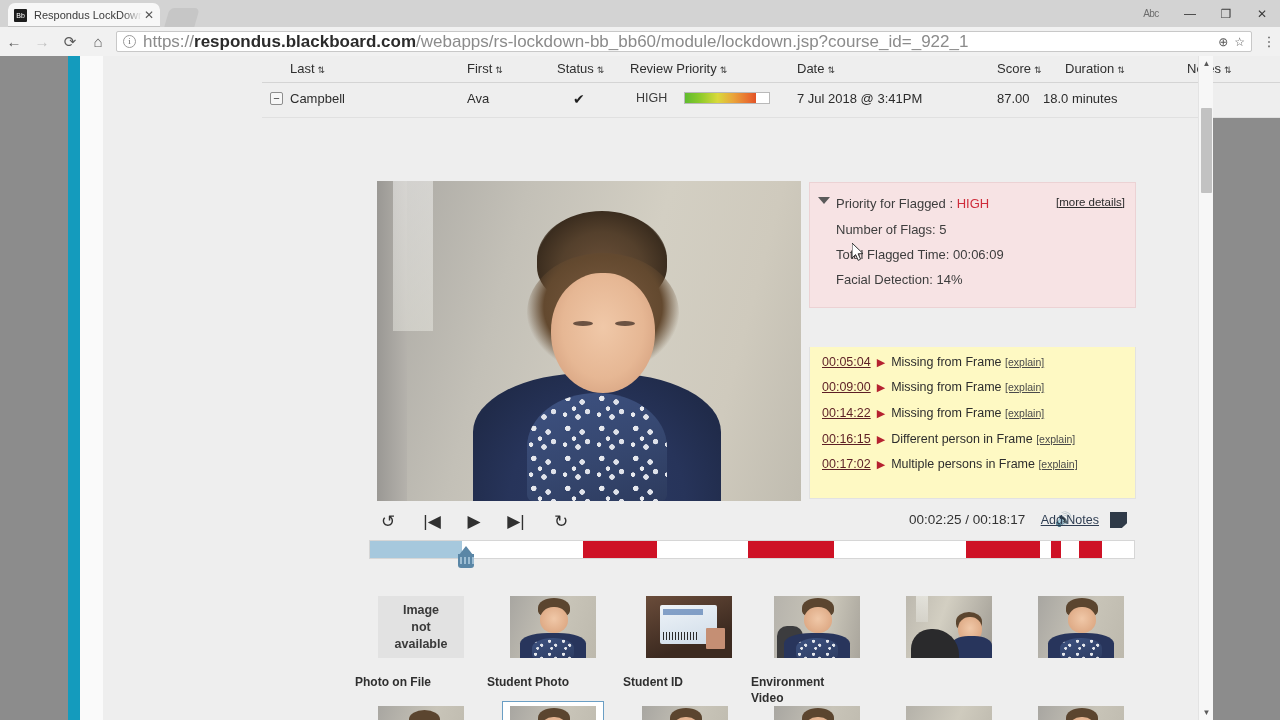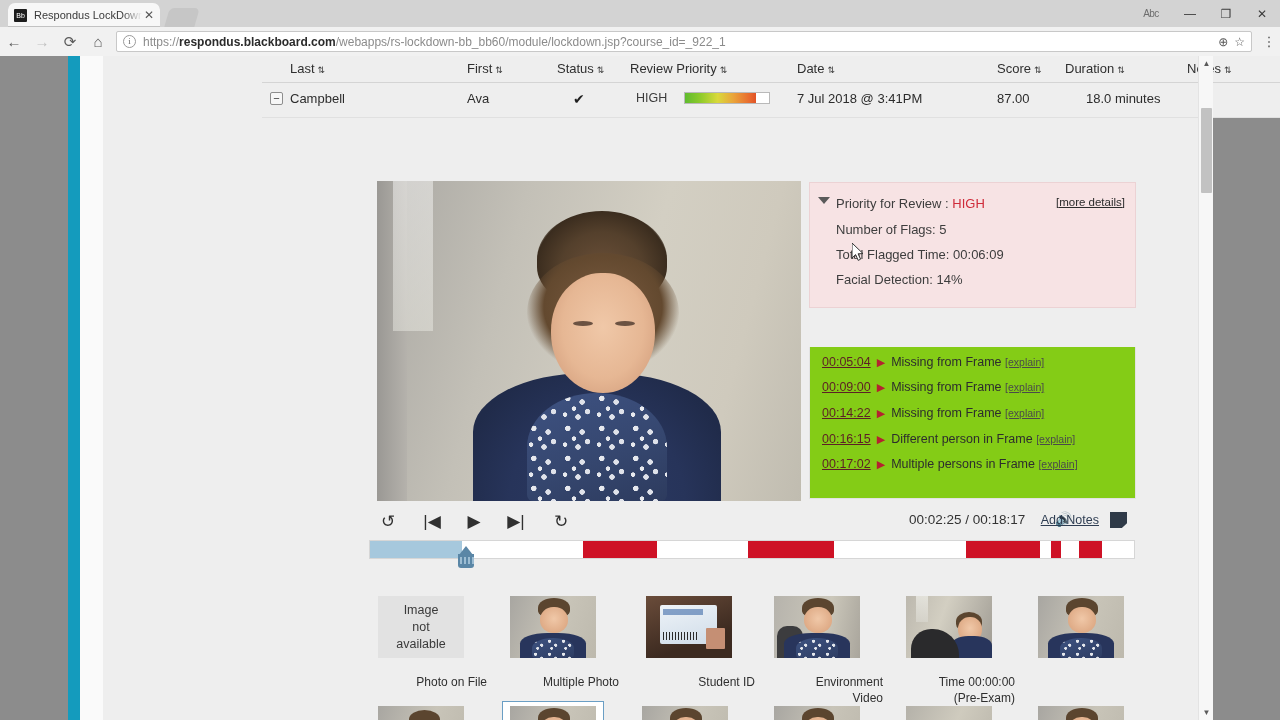--- a/index.html
+++ b/index.html
@@ -64,21 +64,21 @@
   .omnibox {
     flex: 1; height: 21px; margin: 0 6px 0 4px; background: #fff;
     border: 1px solid #c8c8c8; border-radius: 2px;
     display: flex; align-items: center; padding: 0 6px;
   }
   .omni-info {
     width: 13px; height: 13px; border: 1px solid #9a9a9a; border-radius: 50%;
     font-size: 9px; line-height: 11px; text-align: center; color: #6a6a6a;
     flex: none; font-family: "Liberation Serif", serif;
   }
-  .url { font-size: 12px; margin-left: 7px; color: #8b8b8b; white-space: nowrap; flex:1;}
+  .url { font-size: 17px; margin-left: 7px; color: #8b8b8b; white-space: nowrap; flex:1;}
   .url b { color: #2b2b2b; font-weight: 700; }
   .omni-ico { font-size: 12px; color: #5a5a5a; margin-left: 6px; }
   .menu-dots { width: 22px; text-align: center; font-size: 13px; color: #4a4a4a; }
 
   
   .viewport {
     position: absolute; left: 0; top: 56px; width: 1280px; height: 664px;
     background: #8c8c8c; overflow: hidden;
   }
   .leftgray { position:absolute; left:0; top:0; width:68px; height:664px; background:#8c8c8c;}
@@ -195,21 +195,21 @@
     padding-left:14px; gap:10px;
   }
   .showbar span { font-size:11.5px; color:#3b3b3b; }
   .cbx { width:11px;height:11px;border:1px solid #8c8c8c;background:#fdfdfd;display:inline-block;
     position:relative; vertical-align:-1px; }
   .cbx.on:after{ content:"✔"; position:absolute; left:0; top:-3px; font-size:10px; color:#1f1f1f;}
   .cbx-lbl { margin-left:5px; font-weight:bold; font-size:11.5px; color:#2e2e2e;}
 
   .flaglist {
     position:absolute; left:706px; top:291px; width:327px; height:152px;
-    background:#84cc16; border:1px solid #e2e2e2; border-top:none; overflow:hidden;
+    background:#fef9c3; border:1px solid #e2e2e2; border-top:none; overflow:hidden;
   }
   .flagrow { position:absolute; left:12px; height:22px; white-space:nowrap; font-size:12.5px;}
   .ftime { color:#5d1f25; text-decoration:underline; }
   .fplay { color:#b52230; font-size:11px; margin:0 6px; }
   .ftxt { color:#2d2d2d; }
   .fexp { color:#4a4a4a; font-size:10.5px; }
   .fexp u { text-decoration:underline; }
 
   
   .controls {
@@ -246,21 +246,21 @@
   }
   .tl-head:after{
     content:""; position:absolute; left:3px; top:2px; width:16px; height:14px;
     background:#5a86a6; border-radius:0 0 3px 3px;
     background-image:repeating-linear-gradient(to right,#9dbdd3 0 2px,transparent 2px 4px);
     background-size:auto 7px; background-repeat:no-repeat; background-position:2px 3px;
   }
 
   
   .thumbs { position:absolute; left:266px; top:540px; width:780px; }
-  .tcell { position:absolute; width:132px; text-align:right; }
+  .tcell { position:absolute; width:132px; text-align:left;font-weight:bold; }
   .timg { width:86px; height:62px; margin:0 auto; overflow:hidden; position:relative;
     background:#b9b6ae; }
   .tlabel { font-size:12px; color:#2f2f2f; margin-top:16px; line-height:16px;}
   .tna {
     width:86px;height:62px;margin:0 auto;background:#e2e2e2;color:#3a3a3a;
     font-size:12.5px;line-height:17px;display:flex;align-items:center;justify-content:center;
     flex-direction:column;
   }
   .sel-box { position:absolute; width:102px; height:72px; border:1px solid #6a9ec4; background:#fff; }
 
@@ -372,38 +372,38 @@
         <div class="collapse-ico">−</div>
         <div class="td" style="left:28px">Campbell</div>
         <div class="td" style="left:205px">Ava</div>
         <div class="td check-ok" style="left:311px">✔</div>
         <div class="td prio-label" style="left:374px">HIGH</div>
         <div class="prio-bar" style="left:422px; top:9px">
           <div class="prio-fill"></div>
         </div>
         <div class="td" style="left:535px">7 Jul 2018 @ 3:41PM</div>
         <div class="td" style="left:735px">87.00</div>
-        <div class="td" style="left:824px">18.0 minutes</div>
+        <div class="td" style="left:781px">18.0 minutes</div>
       </div>
 
       <div class="video">
         <div class="vwall"></div>
         <div class="vframe"></div>
         <div class="vhair"></div>
         <div class="vhair2"></div>
         <div class="vbody"></div>
         <div class="vface"></div>
         <div class="veye" style="left:196px; top:140px"></div>
         <div class="veye" style="left:238px; top:140px"></div>
         <div class="vscarf"></div>
       </div>
 
       <div class="prio-panel">
         <div class="caret"></div>
-        <div class="pp-row" style="top:13px"><span>Priority for Review : </span><span class="high">HIGH</span></div>
+        <div class="pp-row" style="top:13px"><span>Priority for Flagged : </span><span class="high">HIGH</span></div>
         <div class="more-details"><u>[more details]</u></div>
         <div class="pp-row" style="top:39px">Number of Flags: 5</div>
         <div class="pp-row" style="top:64px">Total Flagged Time: 00:06:09</div>
         <div class="pp-row" style="top:89px">Facial Detection: 14%</div>
       </div>
 
 
       <div class="flaglist">
         <div class="flagrow" style="top:8px"><span class="ftime">00:05:04</span><span class="fplay">▶</span><span class="ftxt">Missing from Frame</span> <span class="fexp"><u>[explain]</u></span></div>
         <div class="flagrow" style="top:33px"><span class="ftime">00:09:00</span><span class="fplay">▶</span><span class="ftxt">Missing from Frame</span> <span class="fexp"><u>[explain]</u></span></div>
@@ -447,21 +447,21 @@
         <div class="tcell" style="left:118px; top:0">
           <div class="timg">
               <div class="mini">
                 <div class="w"></div>
                 <div class="h"></div>
                 <div class="f"></div>
                 <div class="b"></div>
                 <div class="s"></div>
               </div>
             </div>
-          <div class="tlabel">Multiple Photo</div>
+          <div class="tlabel">Student Photo</div>
         </div>
 
         <div class="tcell" style="left:254px; top:0">
           <div class="timg idcard">
               <div class="mini idcard">
                 <div class="w"></div>
                 <div class="card"></div>
                 <div class="ph"></div>
               </div>
             </div>
@@ -489,24 +489,20 @@
           <div class="timg">
               <div class="mini pre">
                 <div class="w"></div>
                 <div class="frm"></div>
                 <div class="h"></div>
                 <div class="f"></div>
                 <div class="b"></div>
                 <div class="dark"></div>
               </div>
             </div>
-          <div class="tlabel">
-            <div>Time 00:00:00</div>
-            <div>(Pre-Exam)</div>
-          </div>
         </div>
 
         <div class="tcell" style="left:646px; top:0">
           <div class="timg">
               <div class="mini">
                 <div class="w"></div>
                 <div class="h"></div>
                 <div class="f"></div>
                 <div class="b"></div>
                 <div class="s"></div>

